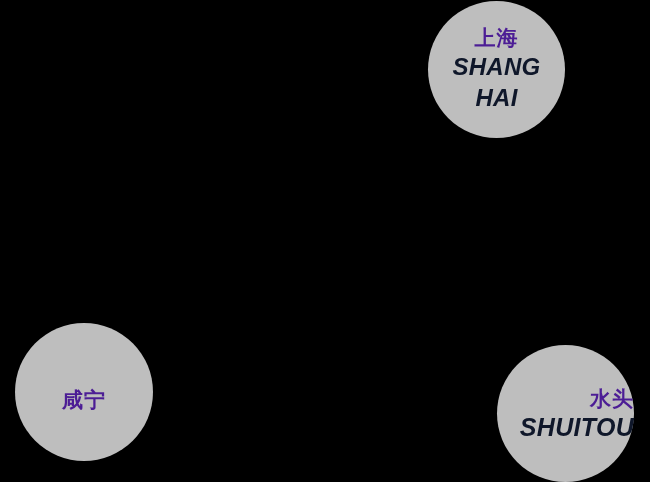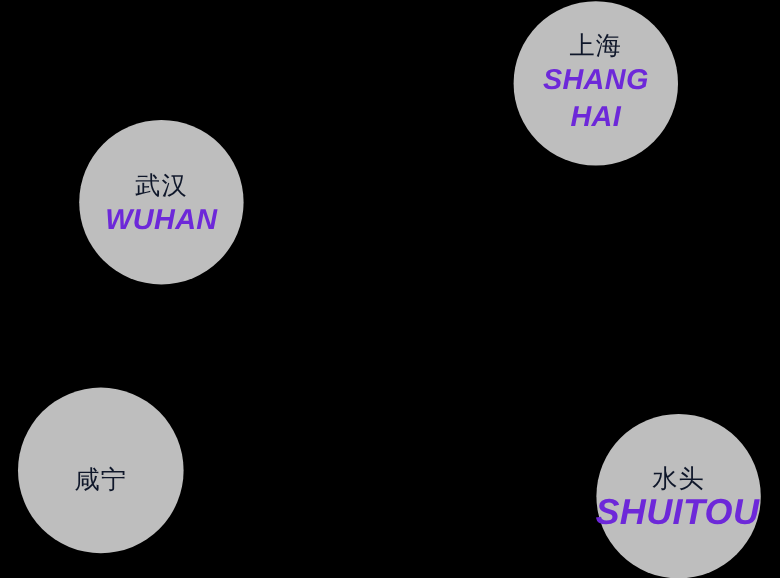--- a/index.html
+++ b/index.html
@@ -30,60 +30,56 @@
       display: flex;
       flex-direction: column;
       align-items: center;
       justify-content: center;
       text-align: center;
       box-sizing: border-box;
     }
     .node .cn {
       font-family: "DejaVu Sans", sans-serif;
       font-size: 21px;
-      color: #0f172a;
+      color: #4c1d95;
       line-height: 26px;
-      font-weight: normal;
+      font-weight: bold;
       letter-spacing: 1px;
     }
     .node .en {
       font-family: "Liberation Sans", sans-serif;
       font-weight: bold;
       font-style: italic;
       font-size: 24px;
       line-height: 31px;
-      color: #6d28d9;
+      color: #0f172a;
       white-space: pre-line;
       letter-spacing: 0.3px;
     }
     #node-shanghai { left: 428px; top: 1px; }
     #node-shanghai .cn { margin-top: -2px; }
     #node-wuhan { left: 66px; top: 100px; }
     #node-wuhan .cn { margin-top: 4px; }
     #node-xianning { left: 15px; top: 323px; width: 138px; height: 138px; }
     #node-xianning .cn { margin-top: 16px; }
-    #node-shuitou { left: 497px; top: 345px; }
-    #node-shuitou .en { font-size: 30px; margin-left: -2px; }
+    #node-shuitou { left: 497px; top: 345px; align-items: flex-end; }
+    #node-shuitou .en { font-size: 25px; margin-left: -2px; }
     #node-shuitou .cn { margin-top: 2px; }
   </style>
 </head>
 <body>
 
 <div class="canvas">
 
   <div class="node" id="node-shanghai">
     <div class="cn">上海</div>
     <div class="en">SHANG
 HAI</div>
   </div>
 
-  <div class="node" id="node-wuhan">
-    <div class="cn">武汉</div>
-    <div class="en">WUHAN</div>
-  </div>
 
   <div class="node" id="node-xianning">
     <div class="cn">咸宁</div>
   </div>
 
   <div class="node" id="node-shuitou">
     <div class="cn">水头</div>
     <div class="en">SHUITOU</div>
   </div>
 

